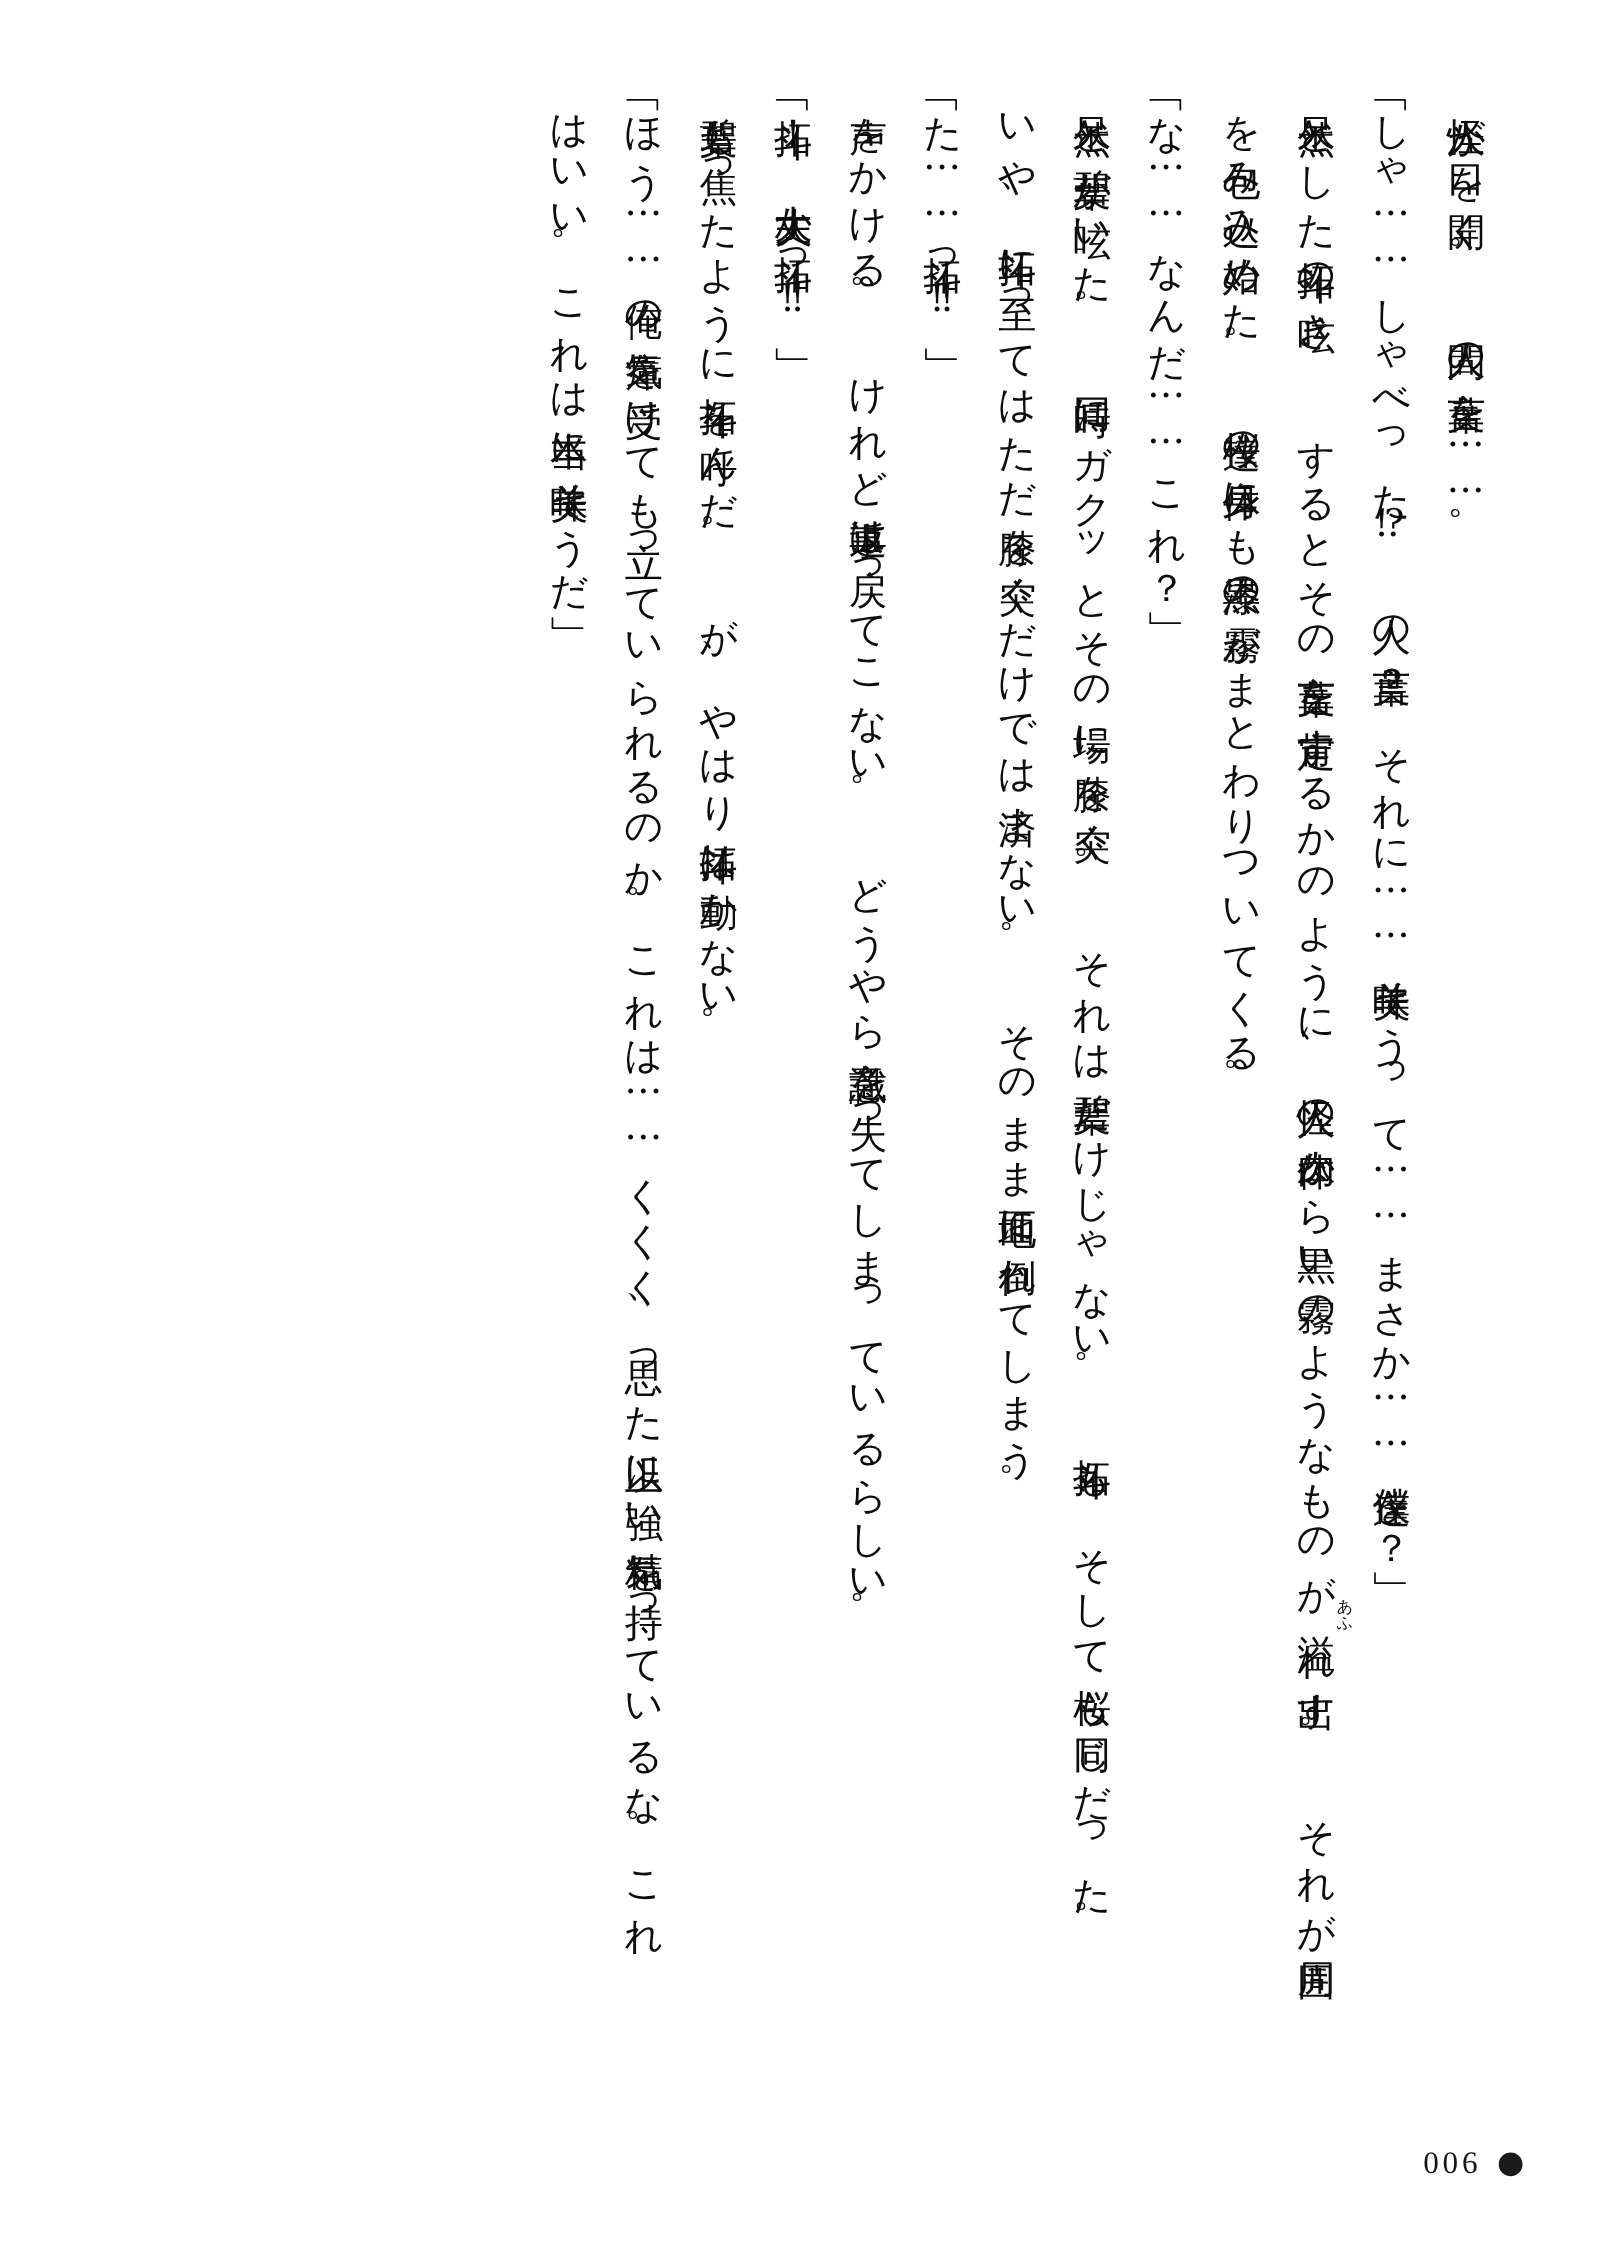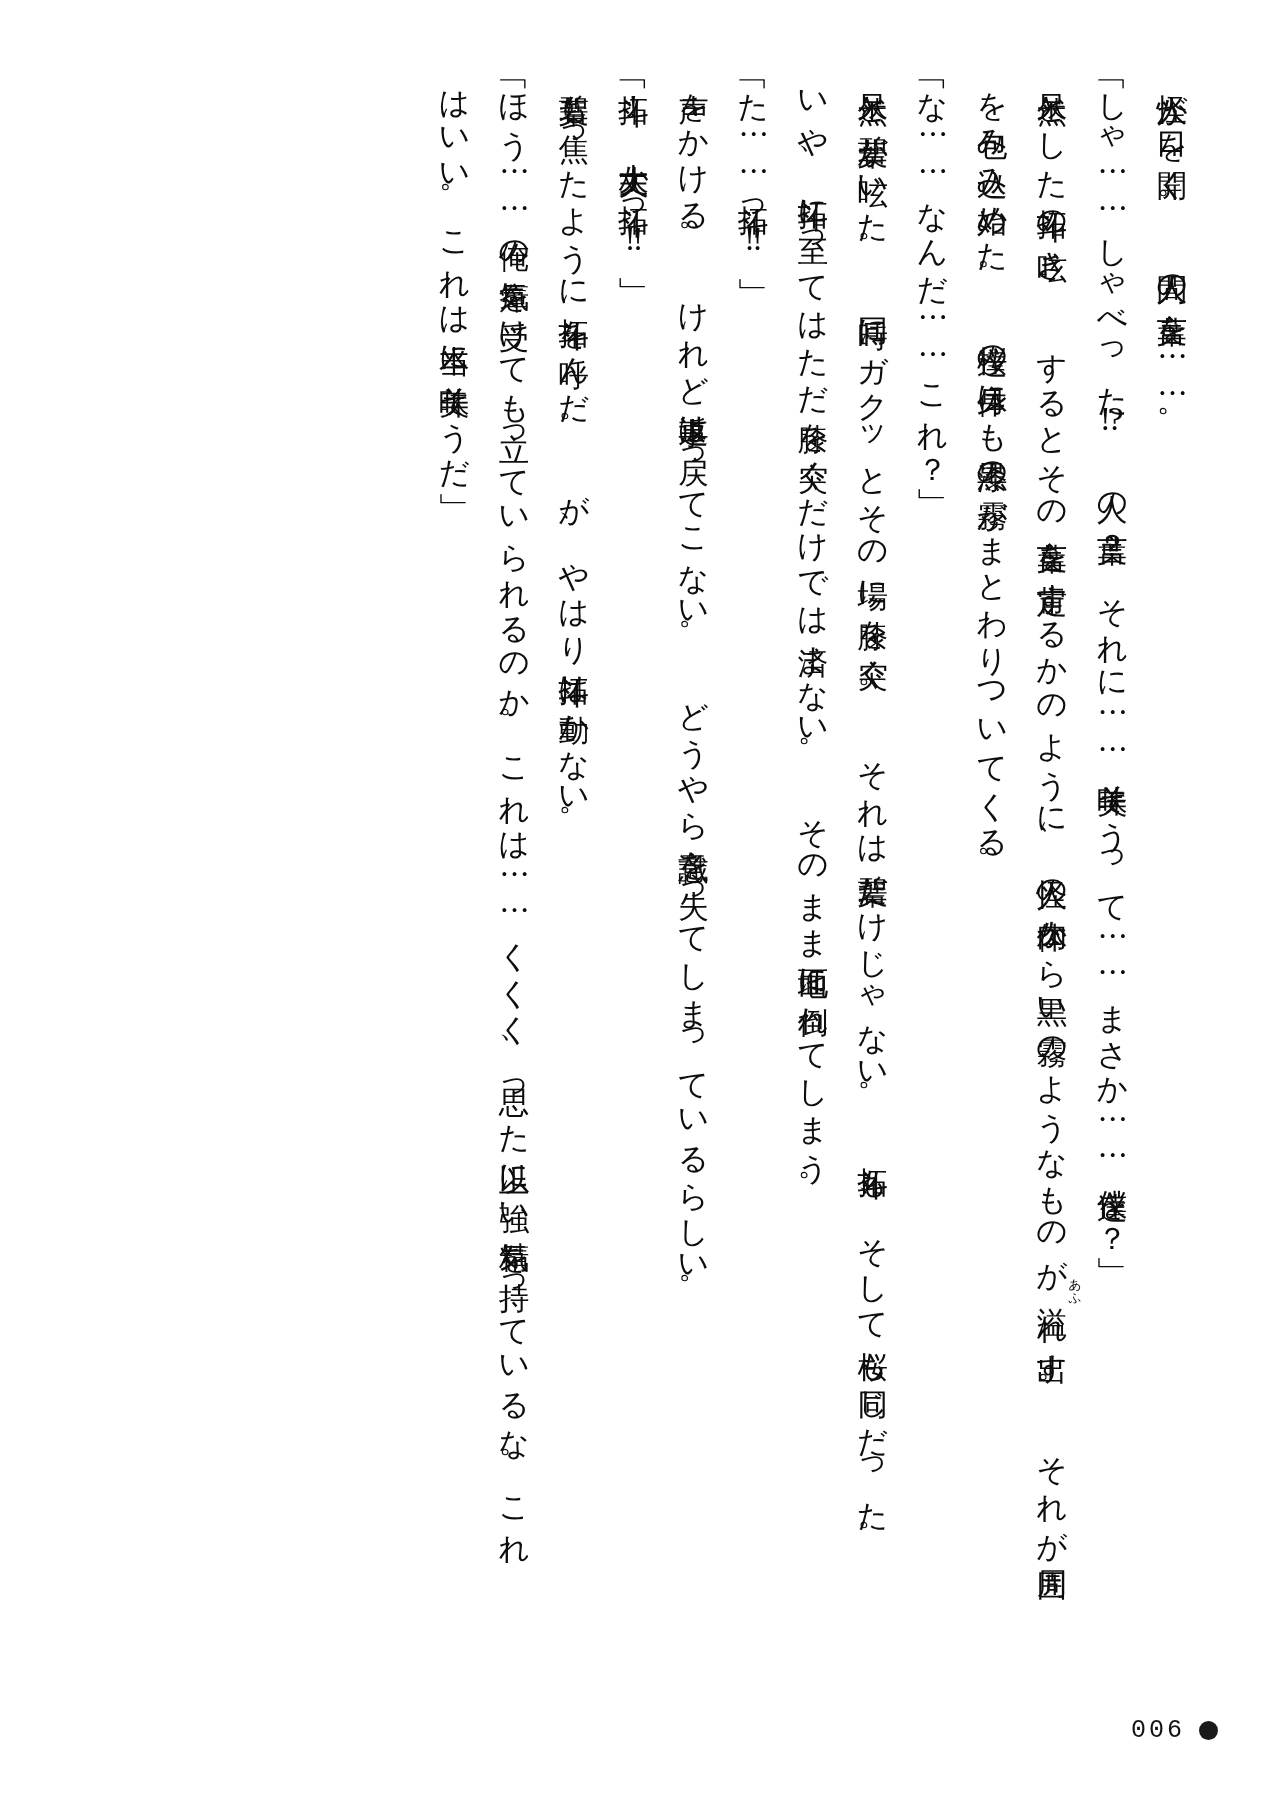--- a/index.html
+++ b/index.html
@@ -50,21 +50,21 @@
   
   .folio {
     position: absolute;
     right: 62px;
     bottom: 60px;
     display: flex;
     align-items: center;
     gap: 14px;
   }
   .folio-num {
-    font-family: Liberation Mono, monospace;
+    font-family: Liberation Serif, serif;
     font-size: 25px;
     letter-spacing: 0.12em;
     color: #141414;
   }
   .folio-dot {
     width: 19px;
     height: 19px;
     border-radius: 50%;
     background: #1a1a1a;
     display: block;

